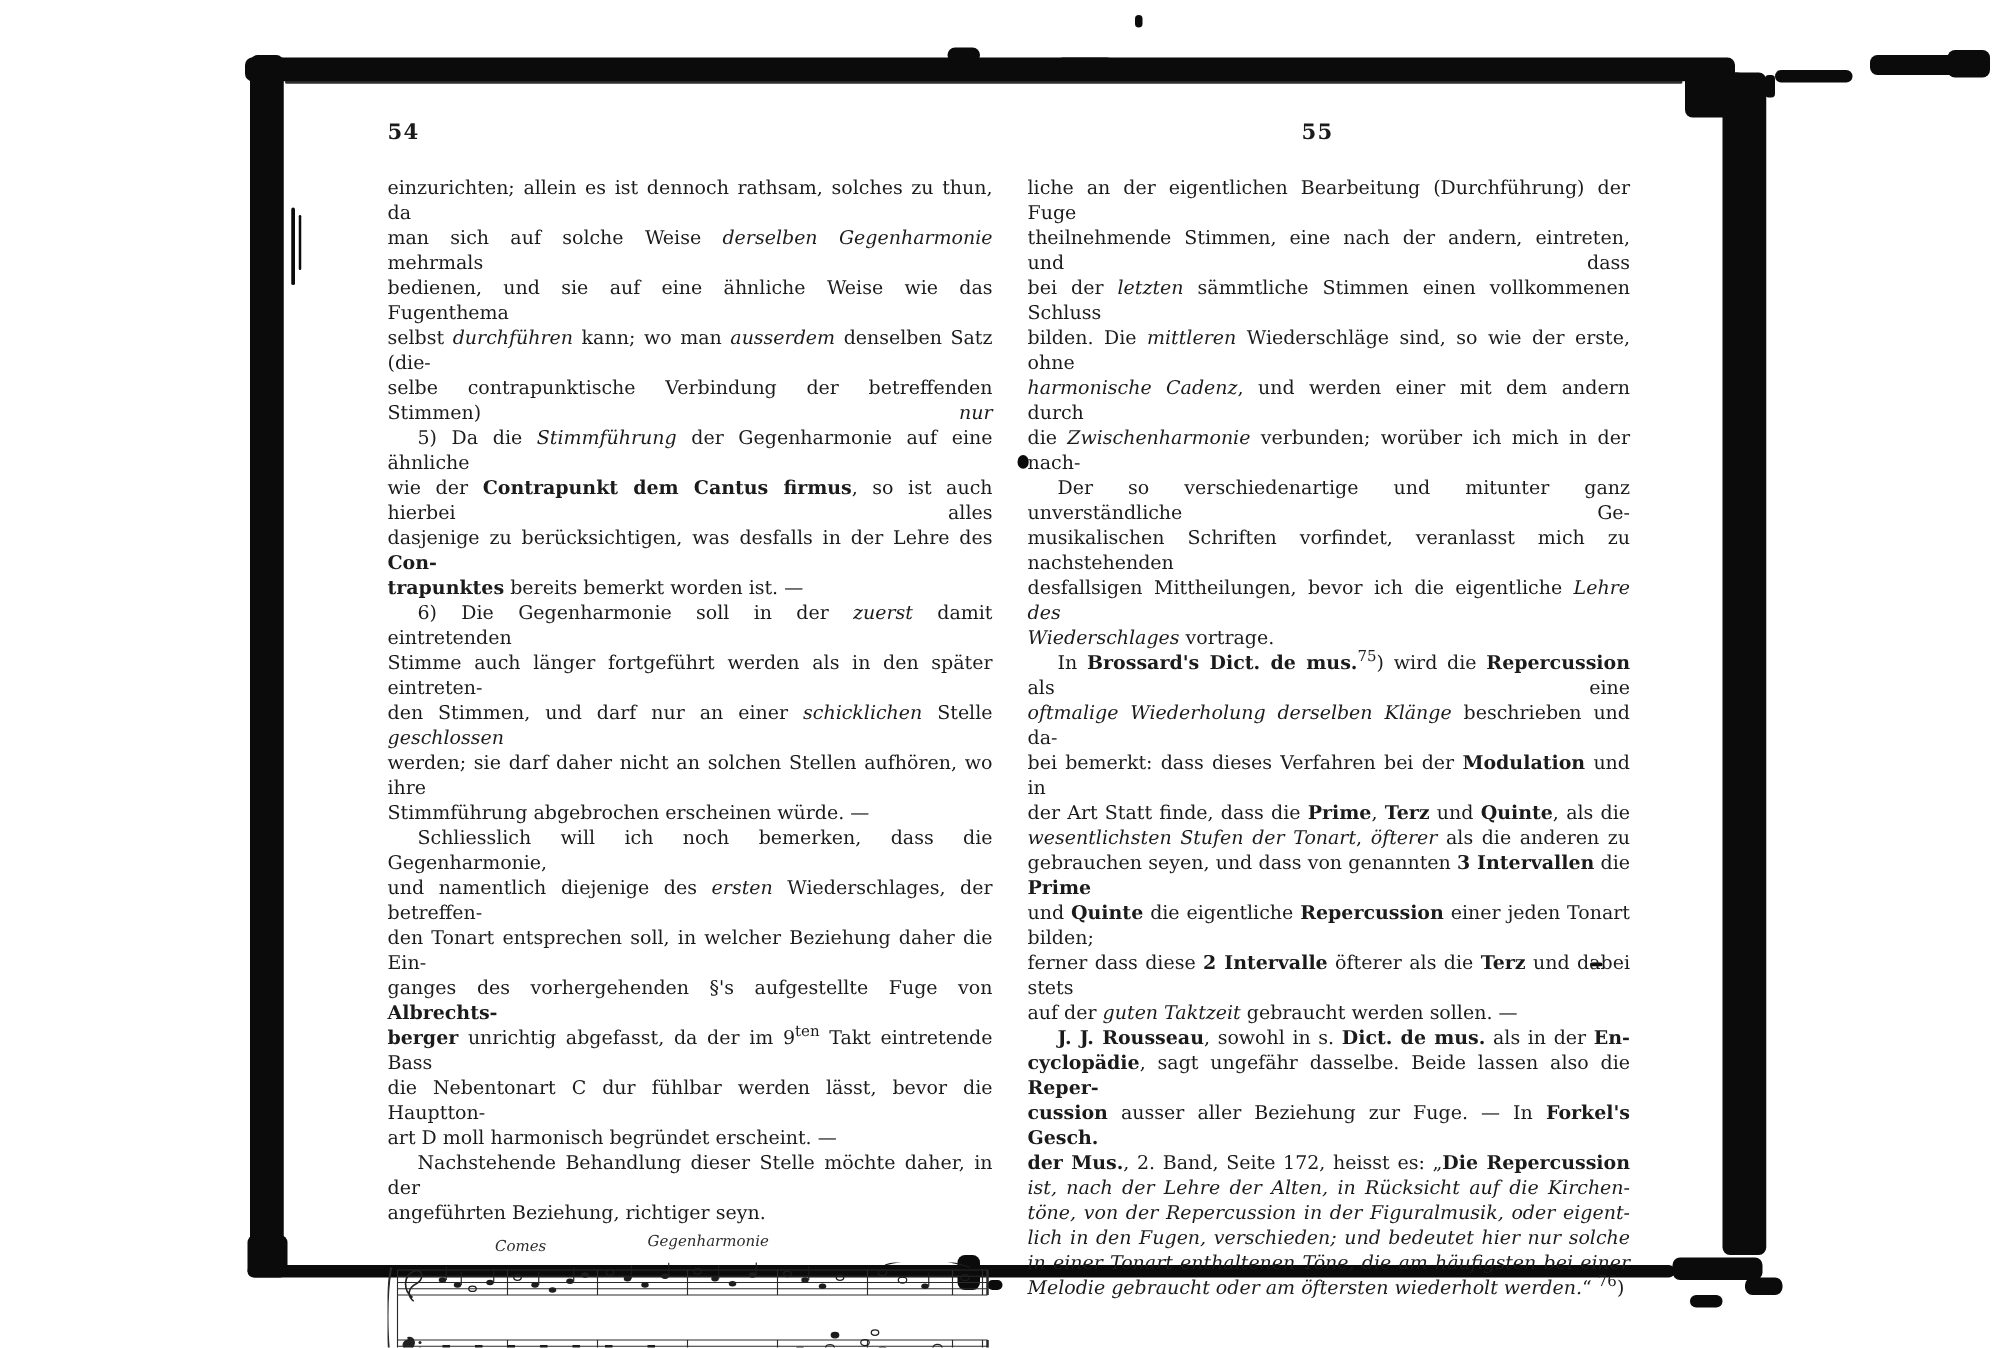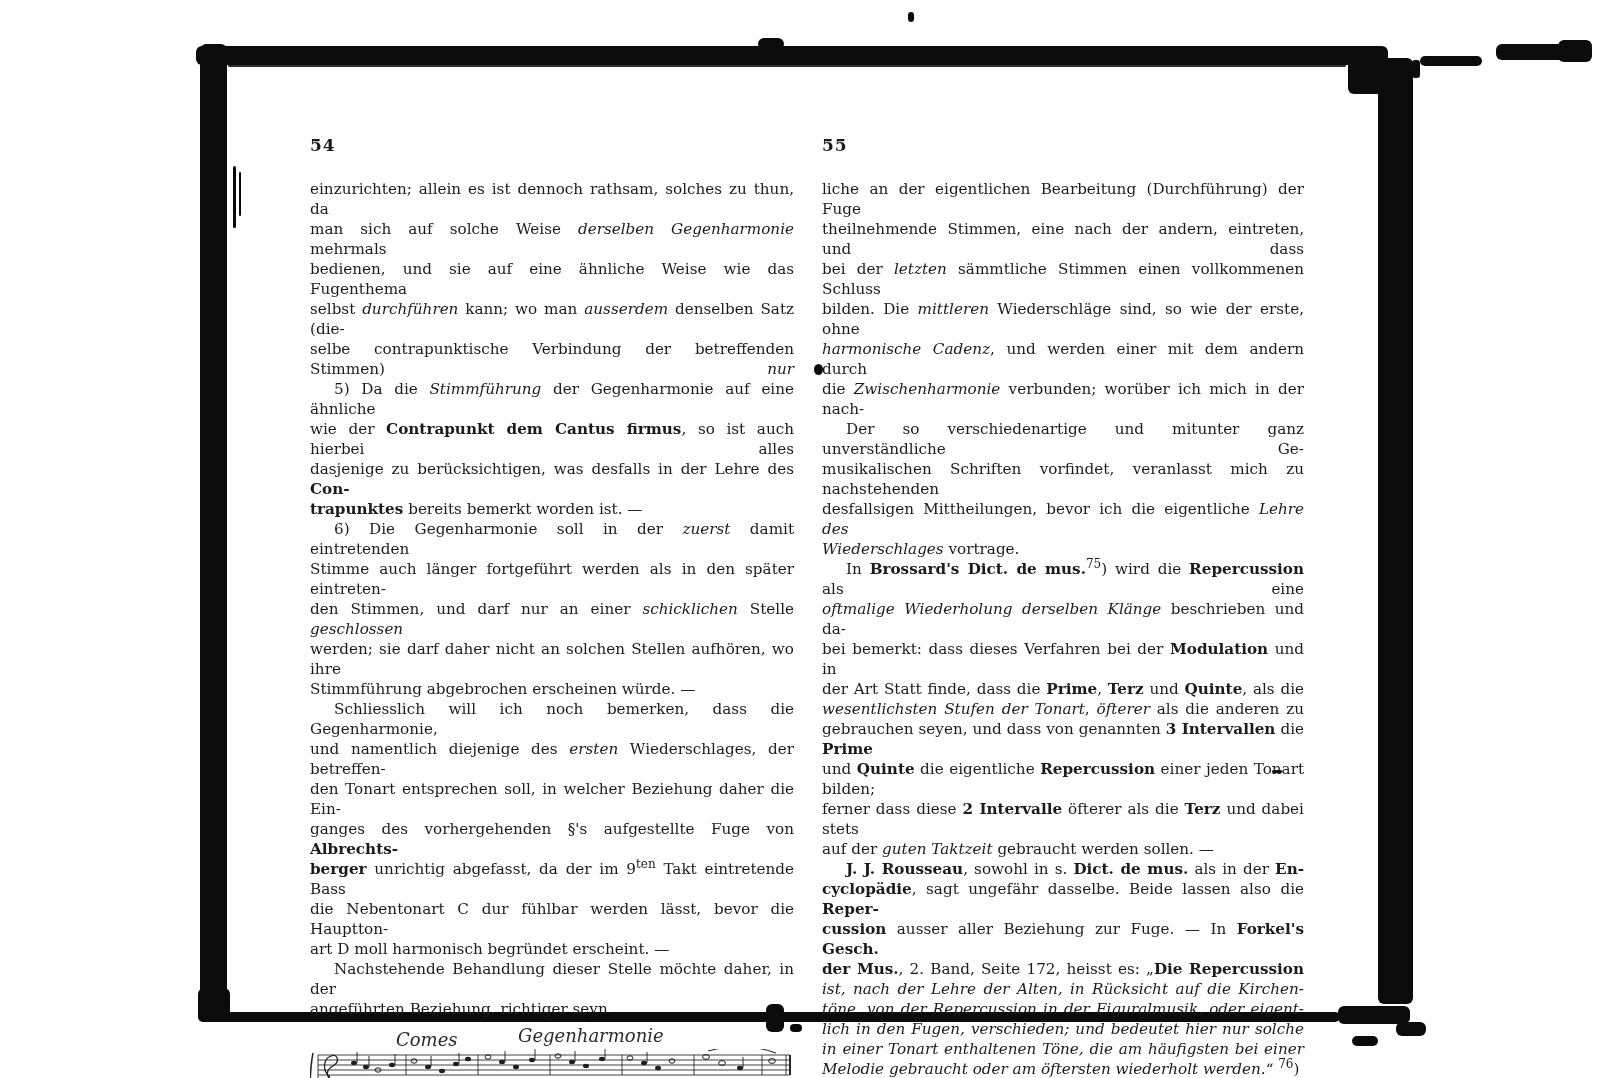--- a/index.html
+++ b/index.html
@@ -5,37 +5,37 @@
   html,body{margin:0;padding:0;background:#ffffff;}
   body{width:1600px;height:1078px;position:relative;overflow:hidden;
        font-family:"DejaVu Serif", serif;color:#1b1b1b;}
 
   
   .ink{position:absolute;background:#0b0b0b;border-radius:3px;}
   .ink.soft{border-radius:6px;}
 
   
   .page{position:absolute;top:96px;}
-  .page .pagenum{font-weight:bold;font-size:17px;letter-spacing:1px;margin-top:39px;}
+  .page .pagenum{font-weight:bold;font-size:17px;letter-spacing:1px;}
   .page-left{left:310px;width:484px;}
   .page-right{left:822px;width:482px;}
-  .page-right .pagenum{text-align:left;padding-right:18px;}
+  .page-right .pagenum{text-align:center;padding-right:18px;}
 
   .bodytext{margin-top:24px;font-size:15.2px;line-height:20px;}
   .para{margin:0;}
   .line{text-align:justify;text-align-last:justify;white-space:normal;}
   .line.end{text-align-last:left;}
   .line.ind{text-indent:24px;}
   i{}
   b.bi{font-weight:bold;}
   sup{font-size:12px;line-height:0;}
 
   
   .figure{position:relative;margin-top:14px;height:112px;width:484px;}
-  .flab{position:absolute;font-style:italic;font-size:18px;color:#2a2a2a;}
+  .flab{position:absolute;font-style:italic;font-size:12px;color:#2a2a2a;}
   .figure svg{position:absolute;left:0;top:16px;}
 </style>
 </head>
 <body>
 
 <div class="ink soft" style="left:196px;top:46px;width:1192px;height:19px;"></div>
 <div class="ink" style="left:228px;top:64px;width:1118px;height:3px;border-radius:2px;opacity:.85;"></div>
 <div class="ink soft" style="left:200px;top:44px;width:27px;height:976px;"></div>
 <div class="ink soft" style="left:1378px;top:58px;width:35px;height:946px;"></div>
 <div class="ink soft" style="left:1348px;top:58px;width:48px;height:36px;"></div>

